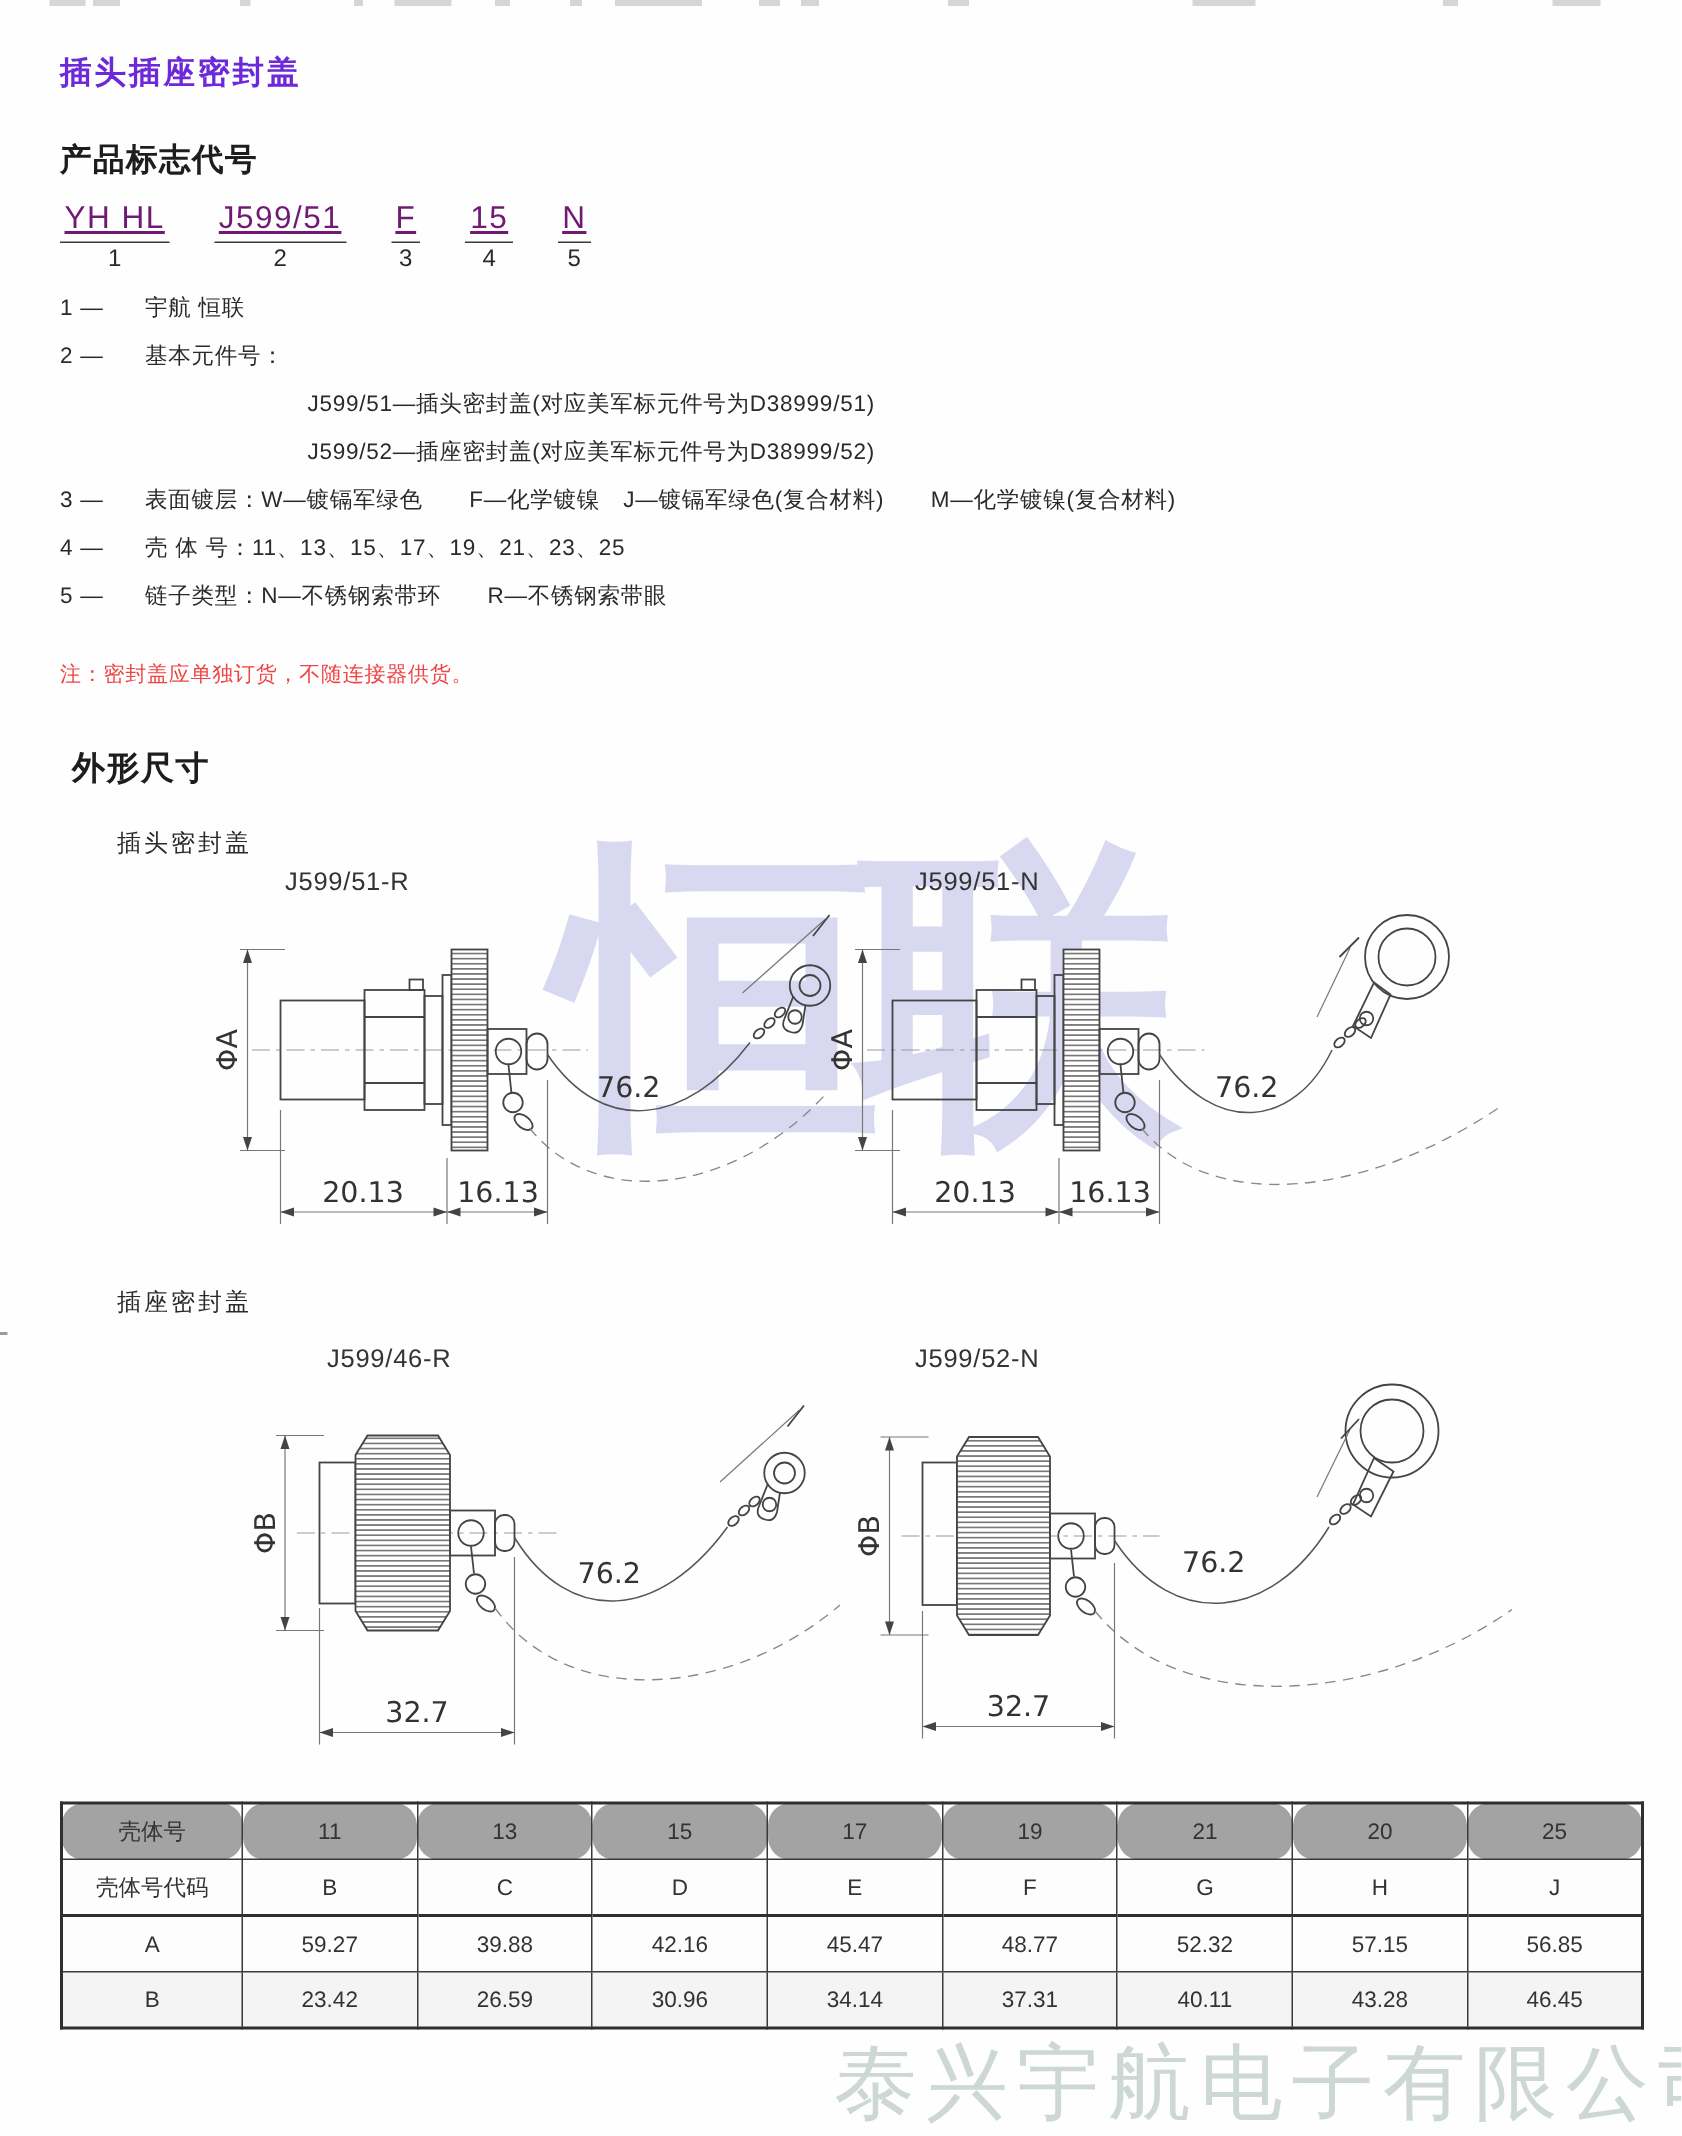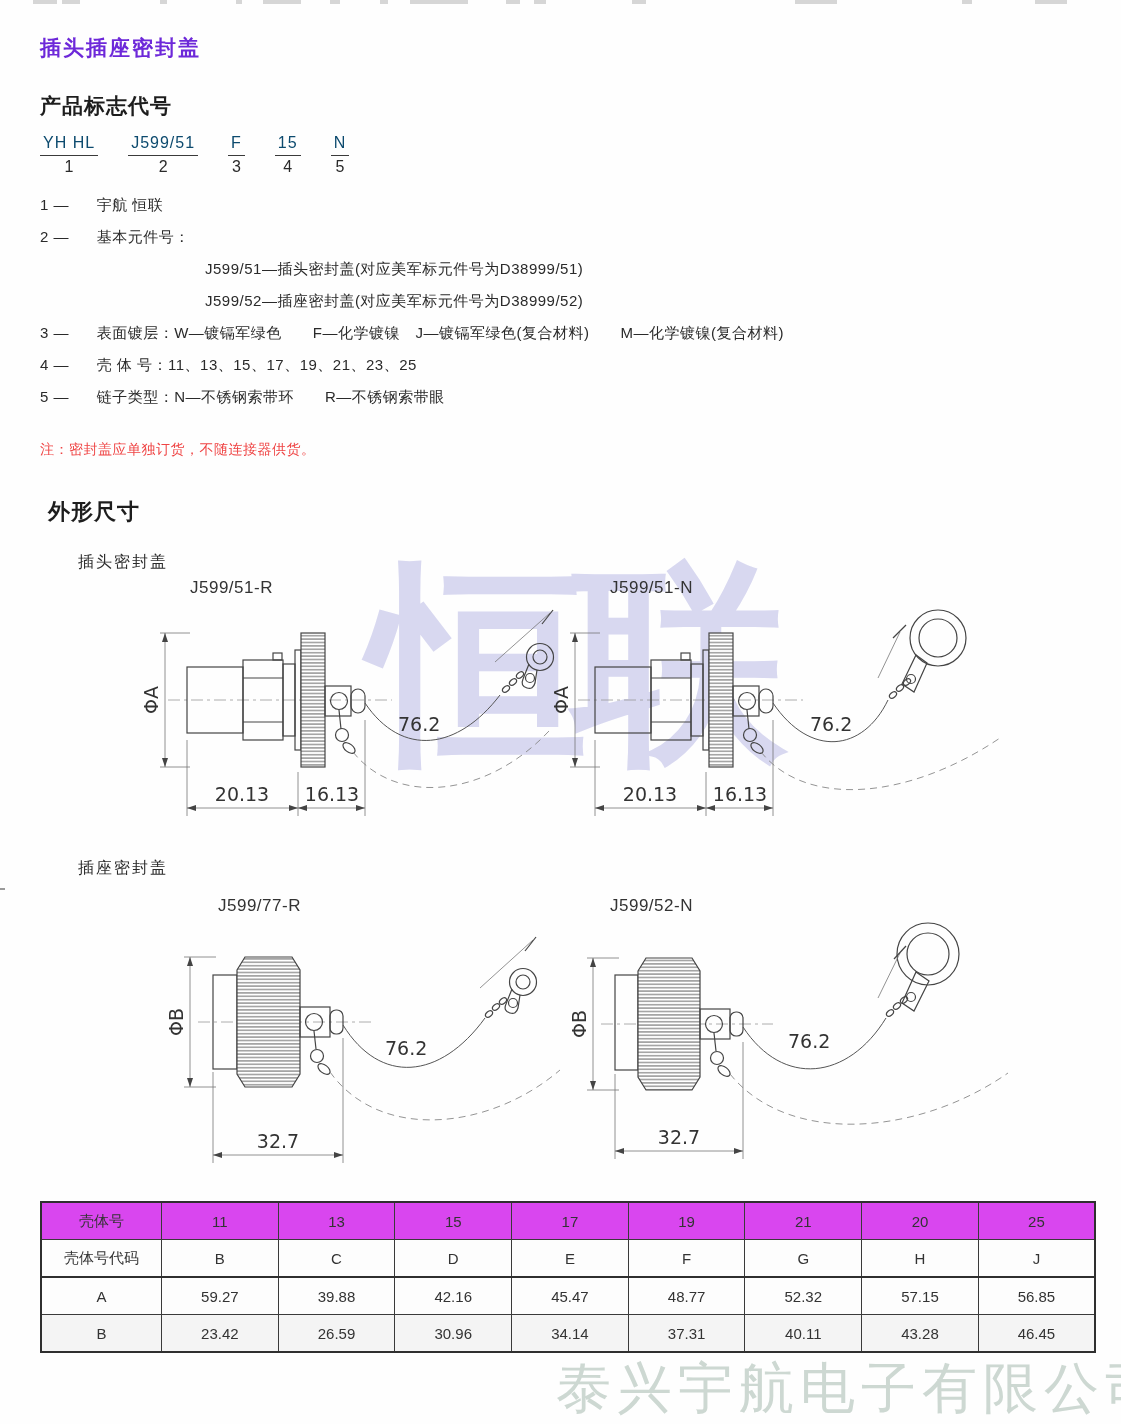--- a/index.html
+++ b/index.html
@@ -7,43 +7,43 @@
         font-family:"Liberation Sans","DejaVu Sans",sans-serif;color:#2b2b2b;}
   .abs{position:absolute;}
   .frag{position:absolute;top:0;background:#d6d6d6;height:4px;}
   .edge-tick{position:absolute;background:#9a9a9a;}
   .title{font-size:21px;font-weight:bold;letter-spacing:2px;color:#6d28d9;}
   .h2{font-size:21px;font-weight:bold;letter-spacing:1px;color:#1d1d1d;}
   .sub{font-size:16px;letter-spacing:2px;color:#2a2a2a;}
   .drwlabel{font-size:17px;color:#333;letter-spacing:0.5px;}
   .coderow{display:flex;align-items:flex-start;}
   .codepart{display:inline-block;text-align:center;margin-right:30px;}
-  .codepart .top{display:block;font-size:16px;color:#0c4a6e;border-bottom:1.6px solid #3a3a3a;
-                 padding:0 3px 3px;letter-spacing:1px;white-space:nowrap;}
+  .codepart .top{display:block;font-size:21px;color:#701a75;border-bottom:1.6px solid #3a3a3a;
+                 padding:0 3px 3px;letter-spacing:1px;white-space:nowrap;text-decoration:underline;}
   .codepart .num{display:block;font-size:16px;color:#2a2a2a;padding-top:2px;}
   .lrow{position:absolute;font-size:15px;color:#2a2a2a;white-space:nowrap;letter-spacing:0.5px;}
   .lrow .ln{display:inline-block;width:52px;}
   .note{font-size:14px;color:#ef4444;letter-spacing:0.5px;}
   .wm-center{font-size:215px;font-weight:bold;color:#d8d8f0;letter-spacing:-14px;line-height:1;
              font-family:"Liberation Serif","DejaVu Serif",serif;z-index:0;user-select:none;}
   .wm-footer{font-size:55px;color:#cdd8d2;letter-spacing:6px;white-space:nowrap;
              font-family:Liberation Sans, sans-serif;z-index:0;user-select:none;}
   svg.drw{position:absolute;z-index:1;overflow:visible;}
   svg .ln{stroke:#444;fill:none;stroke-width:1.2;}
   svg .thin{stroke:#777;fill:none;stroke-width:0.8;}
   svg .cl{stroke:#9a9a9a;stroke-width:0.8;stroke-dasharray:12 4 3 4;}
   svg .cord{stroke:#555;stroke-width:1;fill:none;}
   svg .dsh{stroke:#888;stroke-width:0.9;stroke-dasharray:7 5;fill:none;}
   svg .arr{fill:#444;stroke:none;}
   svg .dimt{font:19px "DejaVu Sans",sans-serif;fill:#333;}
   table.spec{position:absolute;left:40px;top:1201px;width:1056px;border-collapse:collapse;
              table-layout:fixed;z-index:1;}
   table.spec td{border:1px solid #3a3a3a;height:34px;text-align:center;font-size:15px;color:#333;
                 background:#fdfdfd;}
-  table.spec tr.hdr td{background:#d946ef;}
+  table.spec tr.hdr td{background:#a3a3a3;border-radius:15px;}
   table.spec tr.rowB td{background:#f4f4f4;}
   table.spec{border:2px solid #2f2f2f;}
   table.spec tr.rowA td{border-top:2px solid #2f2f2f;}
 </style>
 </head>
 <body>
 
 <div class="page">
 
   <div class="frag" style="left:33px;width:24px"></div>
@@ -112,21 +112,21 @@
 
   <div class="abs note" style="left:40px;top:441px">注：密封盖应单独订货，不随连接器供货。</div>
 
   <div class="abs h2" style="left:48px;top:497px;font-size:22px">外形尺寸</div>
 
   <div class="abs sub" style="left:78px;top:552px">插头密封盖</div>
   <div class="abs drwlabel" style="left:190px;top:578px">J599/51-R</div>
   <div class="abs drwlabel" style="left:610px;top:578px">J599/51-N</div>
 
   <div class="abs sub" style="left:78px;top:858px">插座密封盖</div>
-  <div class="abs drwlabel" style="left:218px;top:896px">J599/77-R</div>
+  <div class="abs drwlabel" style="left:218px;top:896px">J599/46-R</div>
   <div class="abs drwlabel" style="left:610px;top:896px">J599/52-N</div>
 
   <svg width="0" height="0" style="position:absolute">
     <defs>
       <pattern id="knurl" patternUnits="userSpaceOnUse" width="6" height="3.4">
         <rect width="6" height="3.4" fill="#ffffff"></rect>
         <line x1="0" y1="1.7" x2="6" y2="1.7" stroke="#555" stroke-width="0.9"></line>
       </pattern>
     </defs>
   </svg>

